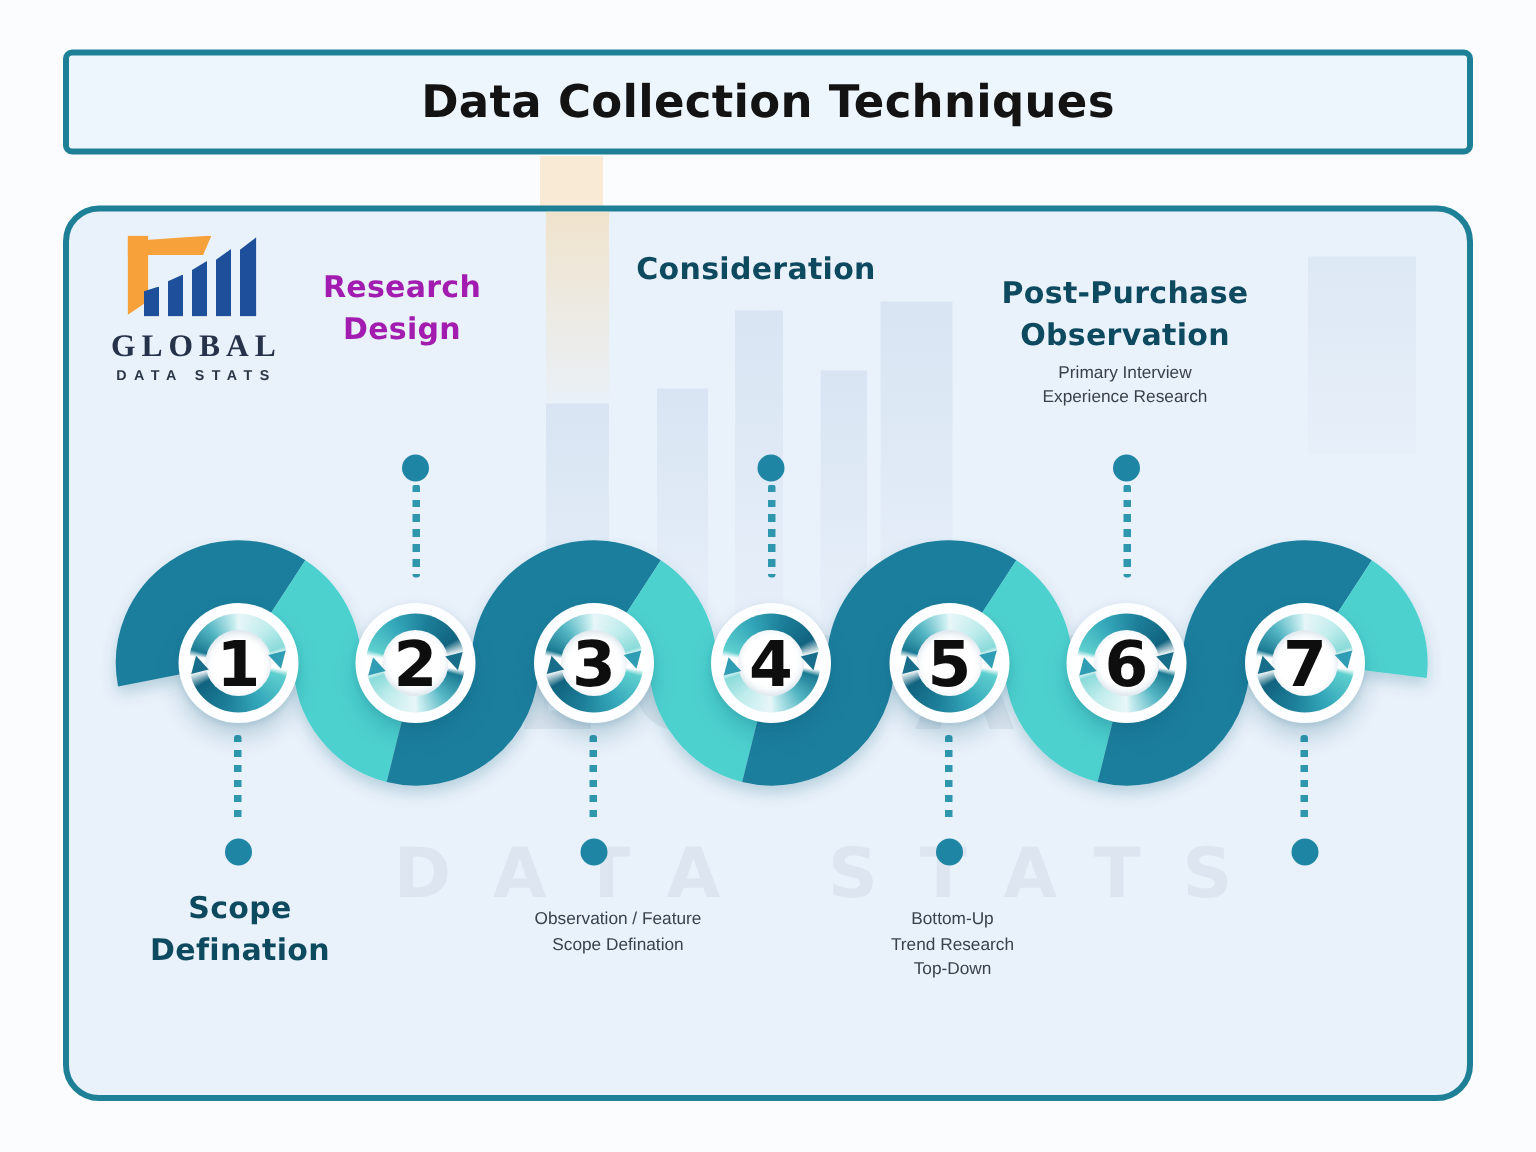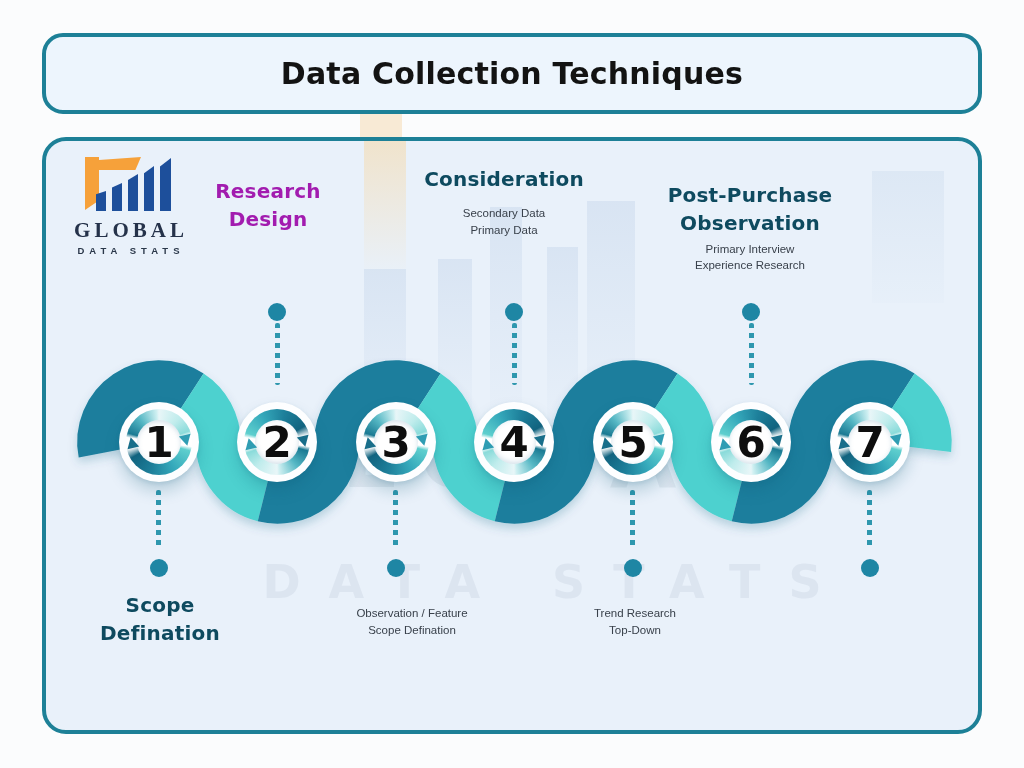--- a/index.html
+++ b/index.html
@@ -1,21 +1,21 @@
 <!DOCTYPE html>
 <html><head>
 <meta charset="utf-8">
 <style>
   html,body { margin:0; padding:0; }
   body { font-family:"Liberation Sans", sans-serif; background:#ffffff; }
   .page { position:relative; width:1024px; height:768px; background:#fbfcfd; overflow:hidden; }
 
   
-  .title-box { position:absolute; left:42px; top:33px; width:940px; height:81px;
-    box-sizing:border-box; border:4px solid #1d8097; border-radius:21px; background:#edf5fd;
+  .title-box { position:absolute; left:42px; top:33px; width:940px; height:70px;
+    box-sizing:border-box; border:4px solid #1d8097; border-radius:6px; background:#edf5fd;
     display:flex; align-items:center; justify-content:center; z-index:6; }
   .title-box h1 { margin:0; font-family:"DejaVu Sans", sans-serif; font-size:30px; font-weight:800;
     color:#131313; letter-spacing:.2px; }
 
   
   .gap-cream { position:absolute; left:360px; top:104px; width:42px; height:34px;
     background:rgba(245,213,163,.45); z-index:0; }
 
   
   .panel { position:absolute; left:42px; top:137px; width:940px; height:597px;
@@ -229,43 +229,40 @@
         <div class="arr arr-r"></div>
         </div>
       <div class="num">7</div>
     </div>
 
     <div class="step-label" style="left: 147px; top: 36px; width: 150px; color: #a21caf;">
       <div class="t">Research Design</div>
     </div>
     <div class="step-label" style="left: 348px; top: 24px; width: 220px; color: rgb(14, 74, 95);">
       <div class="t">Consideration</div>
-      <div class="d">
-        <div>Secondary Data</div>
-        <div>Primary Data</div>
-      </div>
     </div>
     <div class="step-label" style="left: 594px; top: 40px; width: 220px; color: rgb(14, 74, 95);">
       <div class="t">Post-Purchase Observation</div>
       <div class="d tight">
         <div>Primary Interview</div>
         <div>Experience Research</div>
       </div>
     </div>
 
     <div class="step-label" style="left: 44px; top: 450px; width: 140px; color: rgb(14, 74, 95);">
       <div class="t">Scope Defination</div>
     </div>
     <div class="step-label" style="left: 256px; top: 452px; width: 220px; color: rgb(14, 74, 95);">
       <div class="d">
         <div>Observation / Feature</div>
         <div>Scope Defination</div>
       </div>
     </div>
     <div class="step-label" style="left: 489px; top: 452px; width: 200px; color: rgb(14, 74, 95);">
       <div class="d">
+        <div>Bottom-Up</div>
         <div>Trend Research</div>
         <div>Top-Down</div>
       </div>
     </div>
 
   </div>
 </div>
 
 </body></html>

